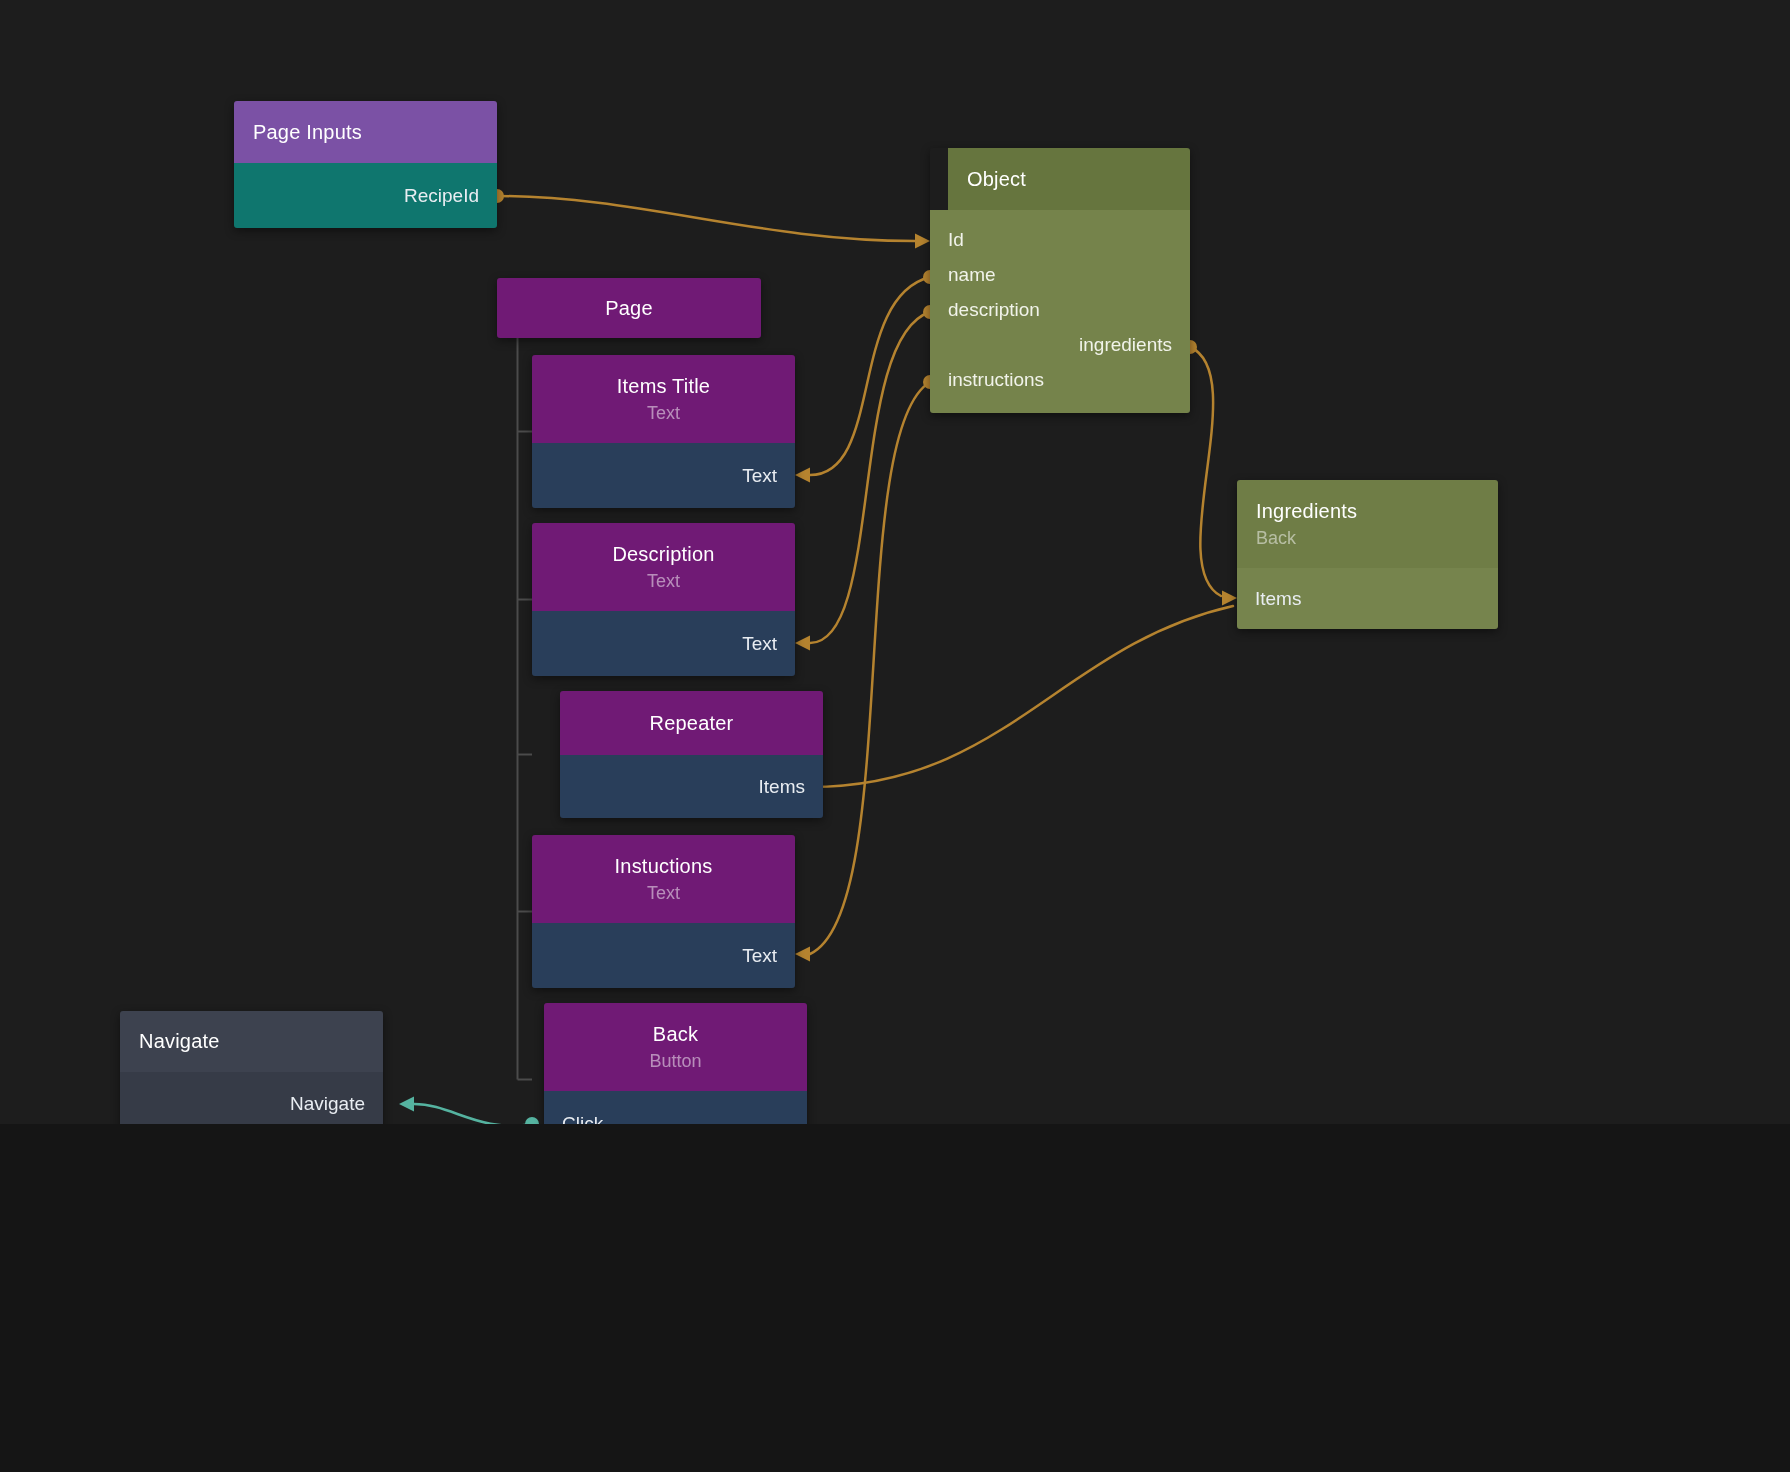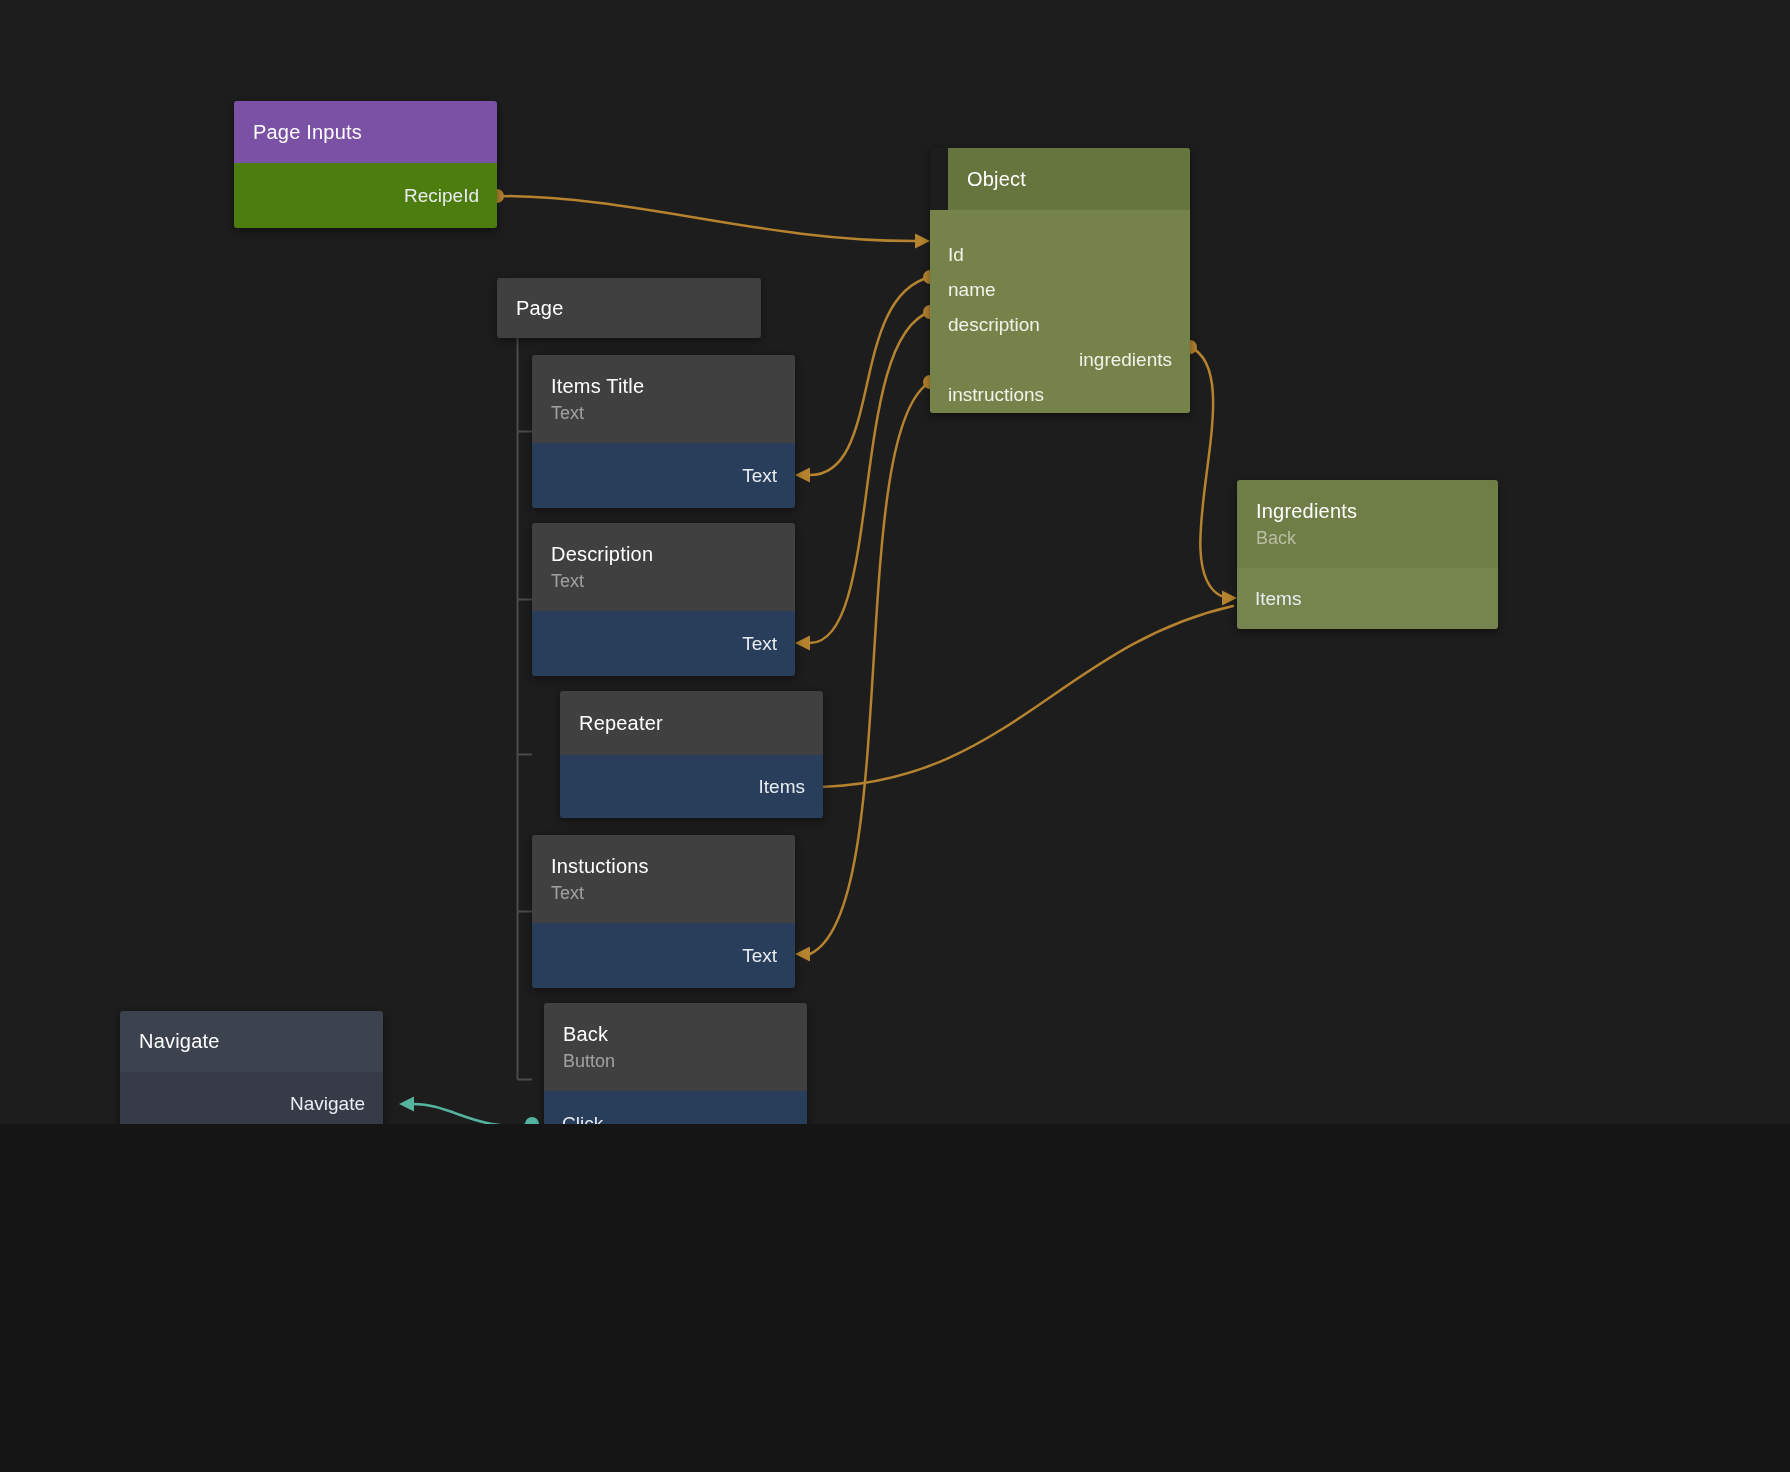--- a/index.html
+++ b/index.html
@@ -22,22 +22,22 @@
     font-size:19px; color:#e9edf2;
   }
   .portrow.r { justify-content:flex-end; }
   .orow {
     height:35px; display:flex; align-items:center; padding:0 18px;
     font-size:19px; color:#f1f3ea;
   }
   .orow.r { justify-content:flex-end; }
   
   .purple-h { background:#7b51a5; }
-  .purple-b { background:#4d7c0f; }
-  .blue-h   { background:#404040; }
+  .purple-b { background:#0f766e; }
+  .blue-h   { background:#701a75;text-align:center; }
   .blue-b   { background:#293e5a; }
   .green-h  { background:#66753e;margin-left:18px; }
   .green-b  { background:#75834b; }
   .green-h2 { background:#6f7d46; }
   .green-b2 { background:#76844d; }
   .gray-h   { background:#3d424f; }
   .gray-b   { background:#363b47; }
   .wire { fill:none; stroke-width:2.5; stroke-linecap:round; }
   .wire-o { stroke:#b5832f; }
   .wire-t { stroke:#55b3a0; }
@@ -96,21 +96,21 @@
     </div>
     <div class="portrow r purple-b" style="height:65px">
       <span>RecipeId</span>
     </div>
   </div>
 
   <div class="node" style="left:930px;top:148px;width:260px">
     <div class="sec green-h" style="height:62px">
       <div class="title">Object</div>
     </div>
-    <div class="green-b" style="height:203px;padding-top:27px">
+    <div class="green-b" style="height:203px;padding-top:12px">
       <div class="orow">
         <span>Id</span>
       </div>
       <div class="orow">
         <span>name</span>
       </div>
       <div class="orow">
         <span>description</span>
       </div>
       <div class="orow r">

